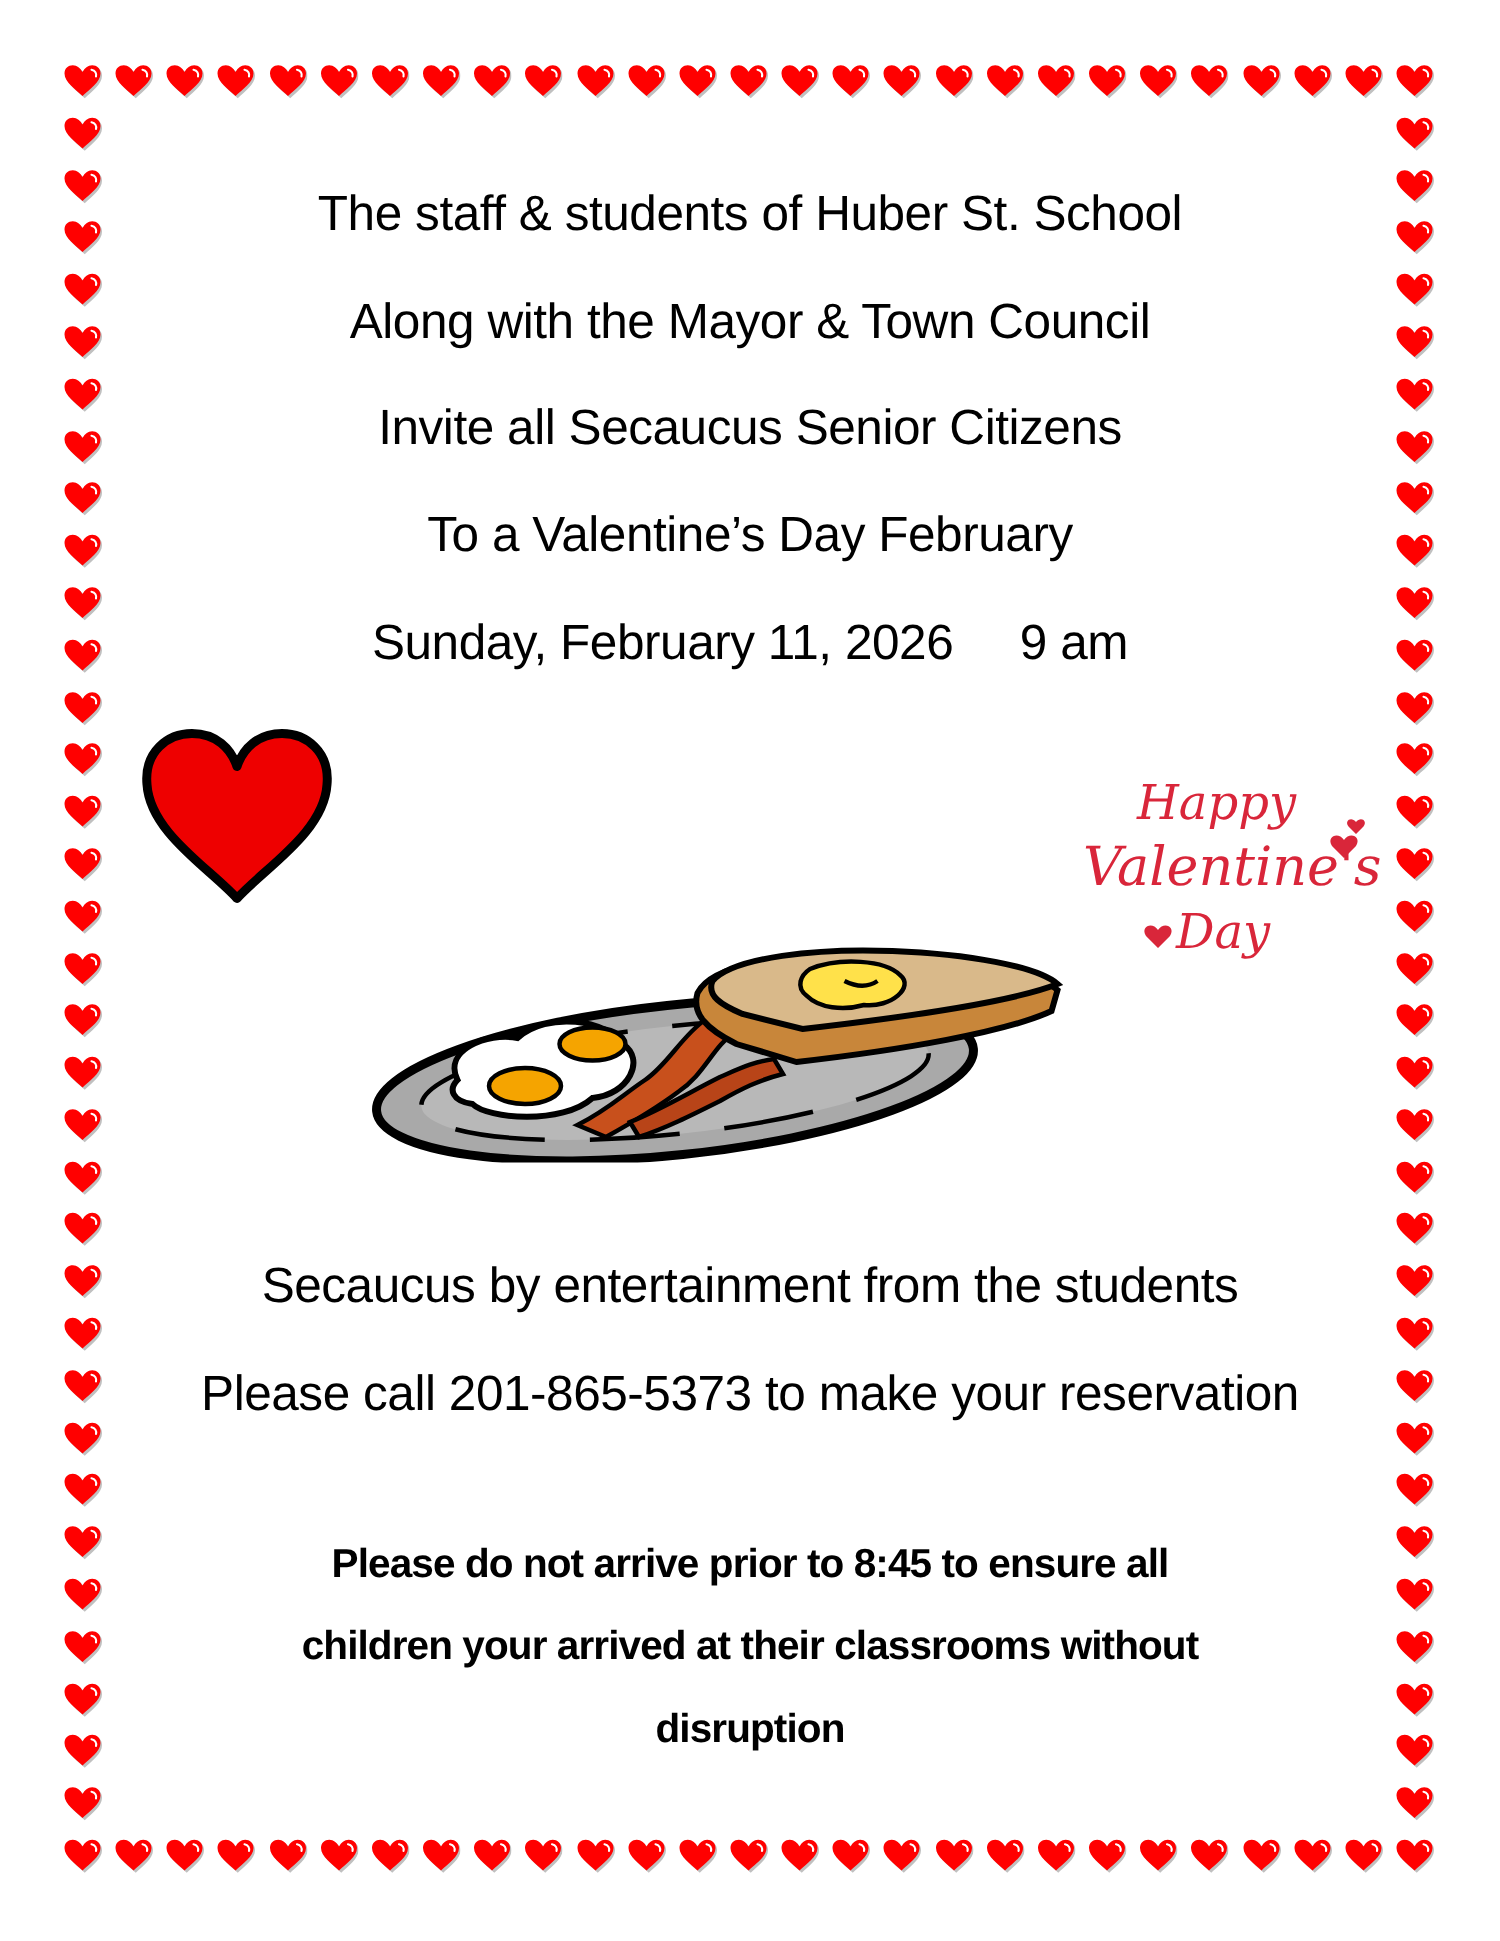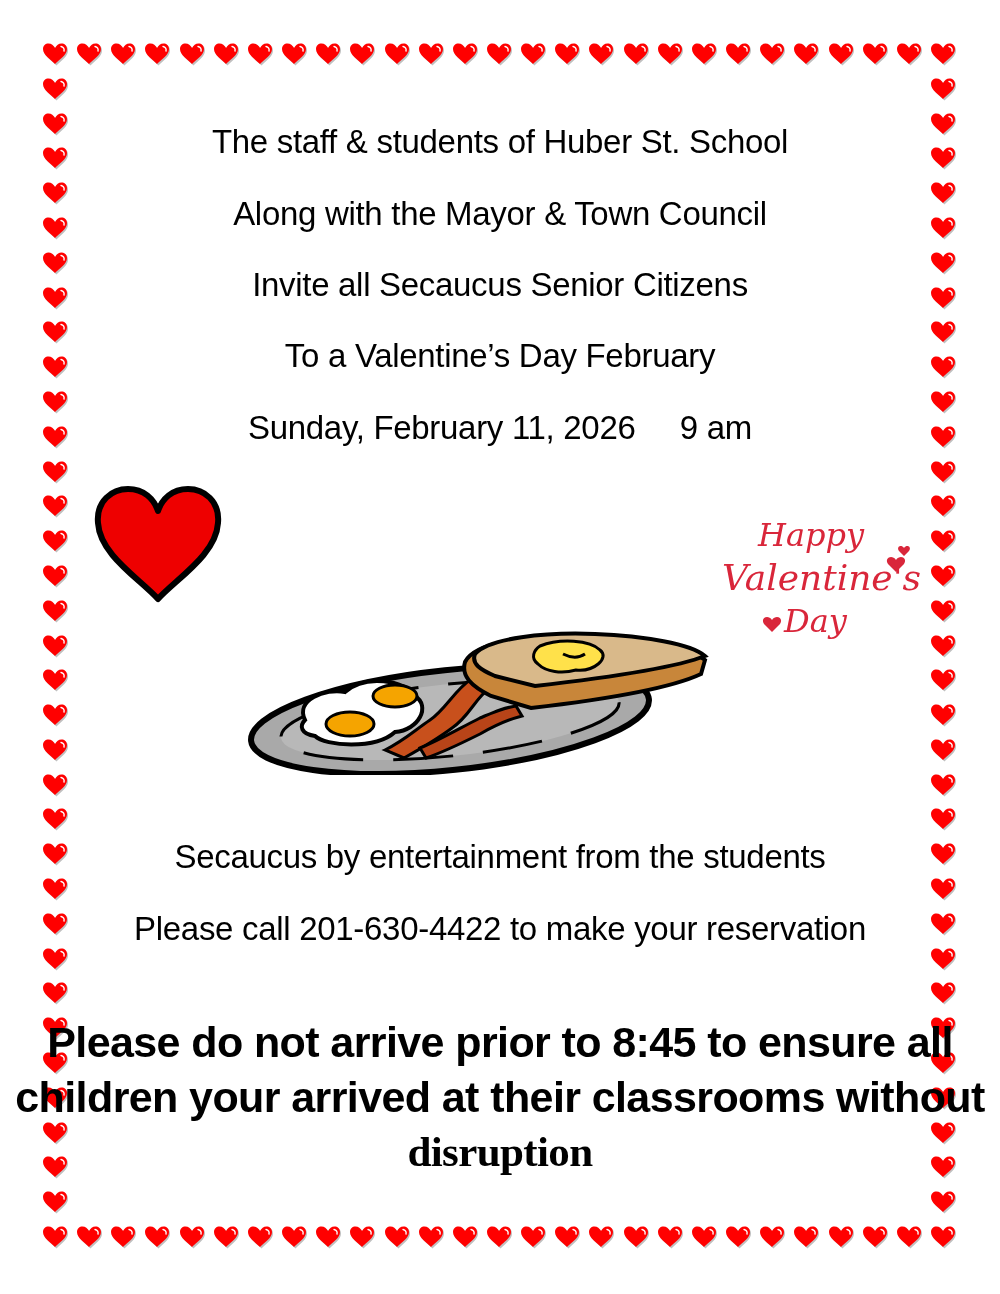--- a/index.html
+++ b/index.html
@@ -2,21 +2,21 @@
 <html><head>
 <meta charset="utf-8">
 <style>
   html, body { margin: 0; padding: 0; background: #ffffff; }
   body { width: 1000px; height: 1294px; position: relative; overflow: hidden;
          font-family: "Liberation Sans", sans-serif; color: #000; }
   .border-layer { position: absolute; left: 0; top: 0; width: 1000px; height: 1294px; }
   .heart-b { position: absolute; width: 26px; height: 24px; margin-left: -13px; margin-top: -12px; }
   .line { position: absolute; left: 0; width: 1000px; text-align: center; white-space: pre;
           font-size: 33px; letter-spacing: -0.3px; line-height: 40px; }
-  .bold { font-weight: bold; font-size: 43px; letter-spacing: -0.6px; }
+  .bold { font-weight: bold; font-size: 27px; letter-spacing: -0.6px; }
   .big-heart { position: absolute; left: 92px; top: 483px; width: 132px; height: 122px; }
   .hvd { position: absolute; left: 718px; top: 508px; width: 210px; height: 140px; }
   .breakfast { position: absolute; left: 245px; top: 610px; width: 475px; height: 165px; }
 </style>
 </head>
 <body>
 
 <div class="border-layer" id="border">
     <div class="heart-b" style="left: 55px; top: 55px;"><svg viewBox="0 0 26 24" width="26" height="24">
         <path d="M14.5 22.5 C10 18, 2.5 13.5, 2.5 7.5 C2.5 4, 5 2, 8 2 C11 2, 13 4, 14.5 6.5 C16 4, 18 2, 21 2 C24 2, 26 4, 26 7.5 C26 13.5, 19 18, 14.5 22.5Z" fill="#c0c0c0"></path>
@@ -656,20 +656,20 @@
   <path d="M175 138 c20 -8 40 -20 60 -30 c14 -6 22 -10 36 -12 l6 10 c-16 4 -28 10 -42 18 c-20 10 -36 18 -54 24z" fill="#b84418" stroke="#000" stroke-width="3"></path>
 
   <path d="M220 52 c10 -20 60 -26 110 -24 c50 2 110 6 130 22 l-4 14 c-30 14 -100 26 -170 34 l-40 -12 c-20 -10 -30 -20 -26 -34z" fill="#c8863a" stroke="#000" stroke-width="4"></path>
   <path d="M230 44 c14 -16 70 -22 120 -20 c50 2 96 10 110 22 c-30 12 -100 22 -170 30 l-40 -10 c-14 -6 -24 -12 -20 -22z" fill="#d9b98a" stroke="#000" stroke-width="4"></path>
   <path d="M295 36 c20 -8 50 -6 60 4 c10 8 -6 22 -24 20 c-14 4 -30 2 -38 -6 c-8 -6 -4 -14 2 -18z" fill="#ffe14a" stroke="#000" stroke-width="3"></path>
   <path d="M318 44 c8 4 16 4 22 0" fill="none" stroke="#000" stroke-width="3"></path>
 </svg>
 
 <div>
   <div class="line" style="top:837px;">Secaucus by entertainment from the students</div>
-  <div class="line" style="top:909px;">Please call 201-630-4422 to make your reservation</div>
+  <div class="line" style="top:909px;">Please call 201-865-5373 to make your reservation</div>
 </div>
 
 <div>
   <div class="line bold" style="top:1022px;">Please do not arrive prior to 8:45 to ensure all</div>
   <div class="line bold" style="top:1077px;">children your arrived at their classrooms without</div>
-  <div class="line bold" style="top:1132px;font-family:Liberation Serif, serif;">disruption</div>
+  <div class="line bold" style="top:1132px;">disruption</div>
 </div>
 
 </body></html>

